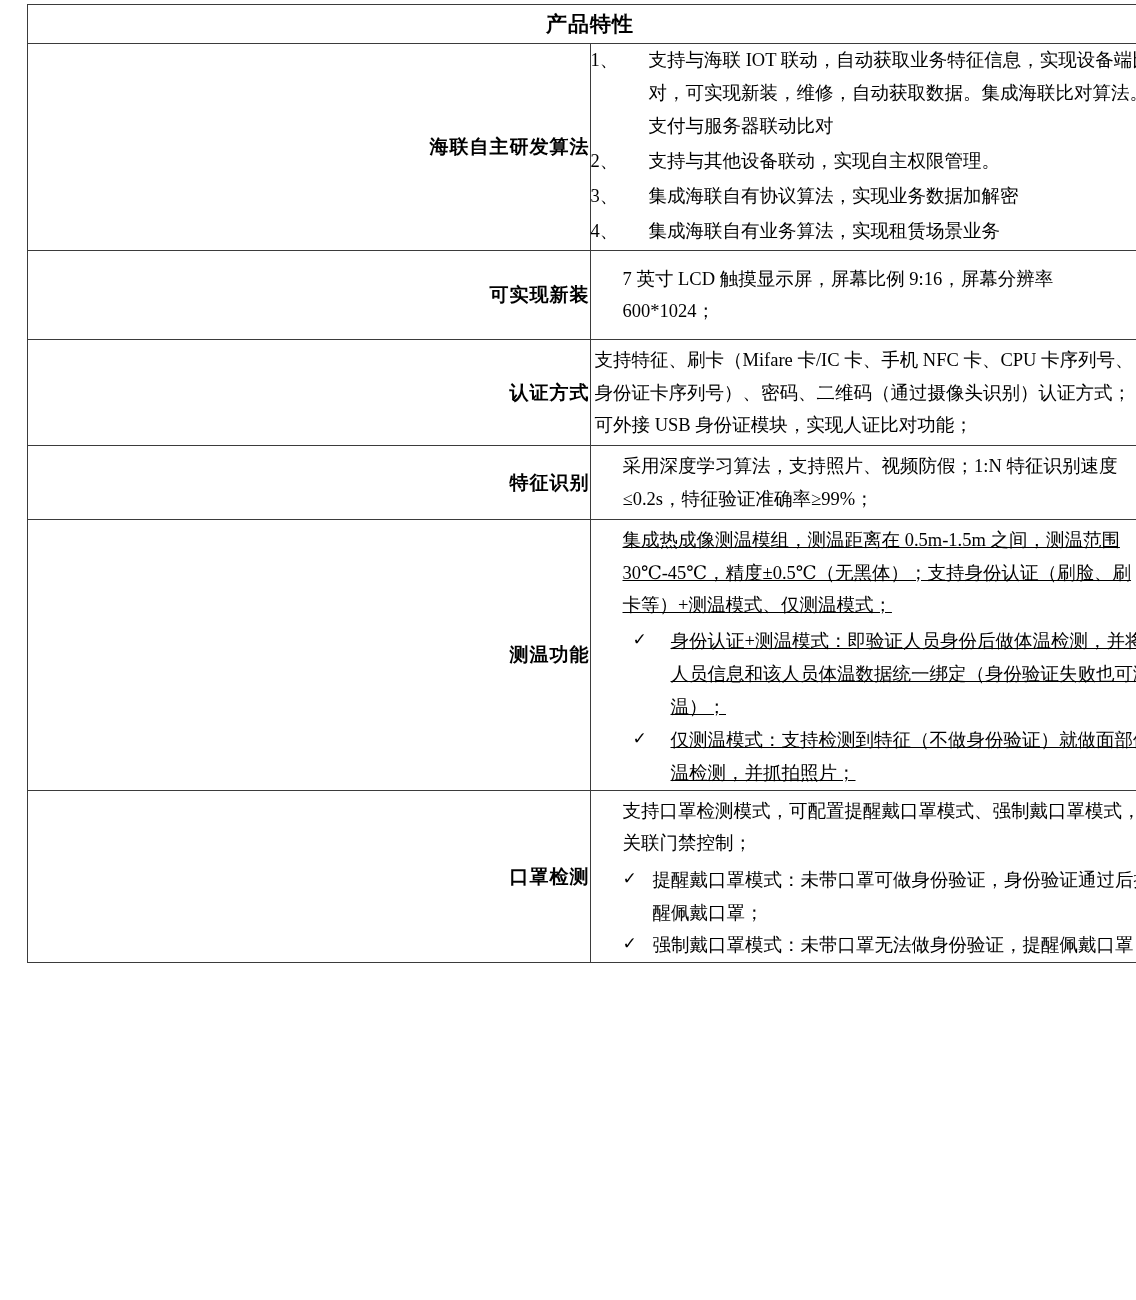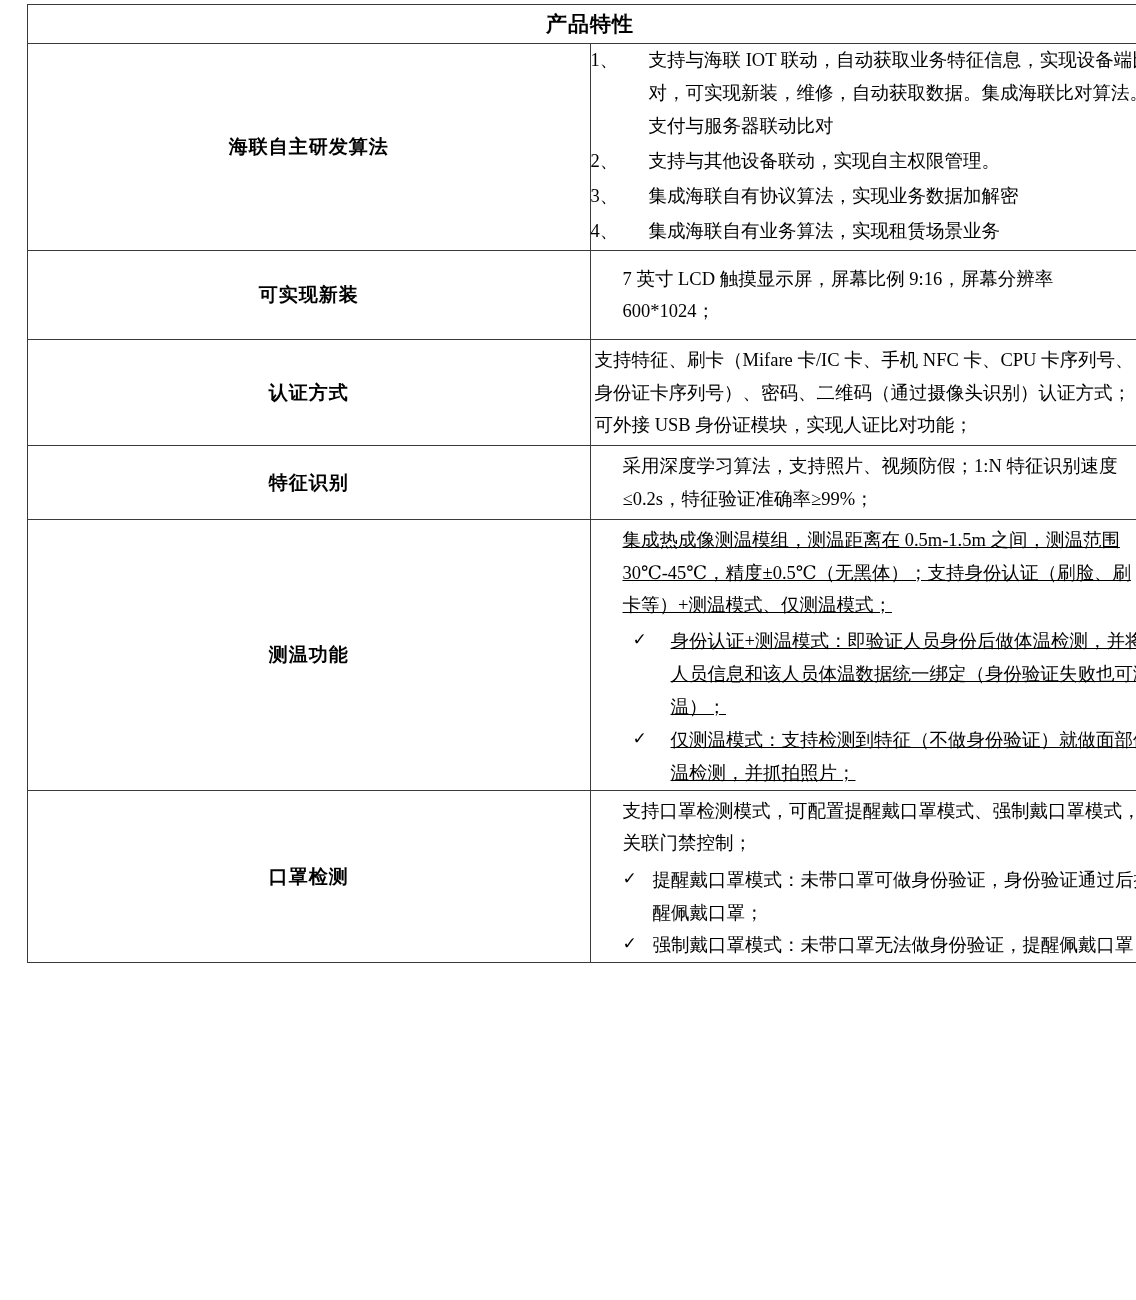--- a/index.html
+++ b/index.html
@@ -32,21 +32,21 @@
   .title-cell {
     text-align: center;
     font-weight: bold;
     font-size: 21px;
     letter-spacing: 1px;
     height: 38px;
     padding: 4px 0;
   }
   .label-cell {
     width: 210px;
-    text-align: center;
+    text-align: right;
     font-weight: bold;
     font-size: 19px;
     letter-spacing: 1px;
     padding: 6px 4px;
   }
   .content-cell {
     padding: 10px 14px 10px 12px;
     font-size: 18.5px;
     line-height: 1.75;
     text-align: left;

